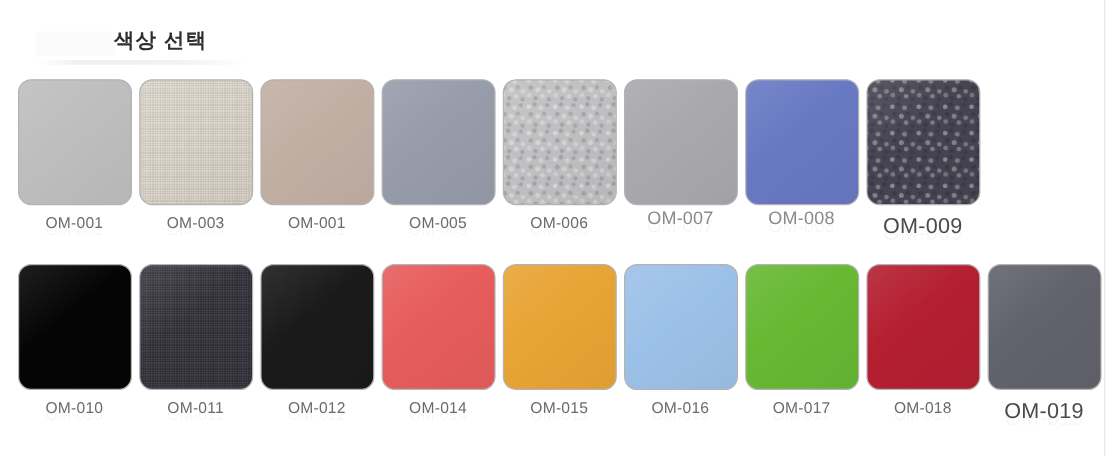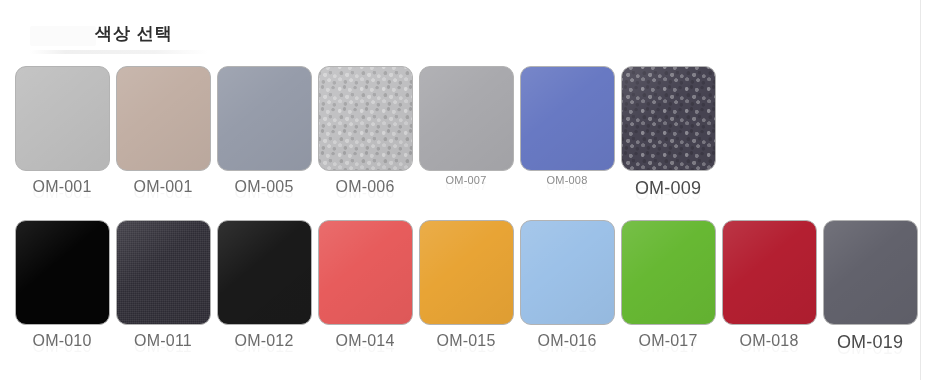--- a/index.html
+++ b/index.html
@@ -146,29 +146,29 @@
     inset: 0;
     pointer-events: none;
     background-image:
       repeating-linear-gradient(0deg, rgba(0,0,0,.055) 0 1px, rgba(255,255,255,.05) 1px 2px),
       repeating-linear-gradient(90deg, rgba(0,0,0,.05) 0 1px, rgba(255,255,255,.045) 1px 2px);
     opacity: .85;
   }
 
   .chip-label {
     margin-top: 7px;
-    font-size: 16px;
+    font-size: 13px;
     color: #6b6b6b;
     letter-spacing: .2px;
     white-space: nowrap;
     text-align: center;
   }
   
   .chip-label.faint {
-    font-size: 11px;
+    font-size: 15px;
     color: #8a8a8a;
     margin-top: 3px;
   }
   .chip-label.strong {
     font-size: 18px;
     color: #4a4a4a;
   }
   .chip-label.label-shadow {
     text-shadow: 0 6px 0 rgba(0,0,0,.035);
   }
@@ -186,20 +186,24 @@
     <div class="title-underglow"></div>
   </div>
 
   <div class="swatch-grid">
     <div class="swatch-row">
         <div class="swatch-cell">
           <div class="chip" style="background: rgb(190, 190, 190);"></div>
           <div class="chip-label label-shadow">OM-001</div>
         </div>
         <div class="swatch-cell">
+          <div class="chip tex-grain" style="background: rgb(220, 213, 202);"></div>
+          <div class="chip-label label-shadow">OM-003</div>
+        </div>
+        <div class="swatch-cell">
           <div class="chip" style="background: rgb(194, 175, 164);"></div>
           <div class="chip-label label-shadow">OM-001</div>
         </div>
         <div class="swatch-cell">
           <div class="chip" style="background: rgb(150, 156, 170);"></div>
           <div class="chip-label label-shadow">OM-005</div>
         </div>
         <div class="swatch-cell">
           <div class="chip tex-pebble" style="background: rgb(192, 192, 194);"></div>
           <div class="chip-label label-shadow">OM-006</div>

